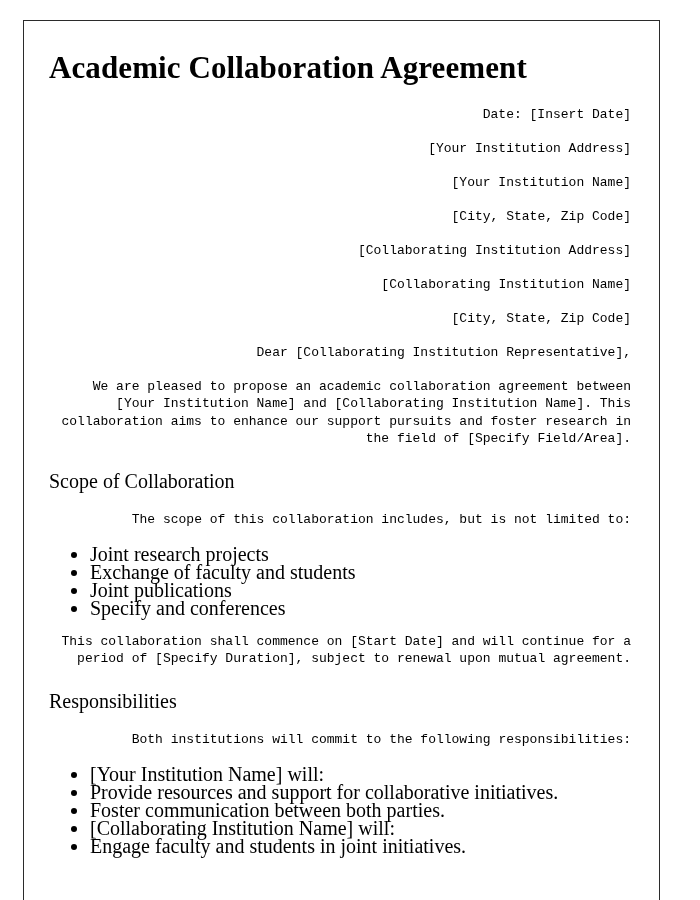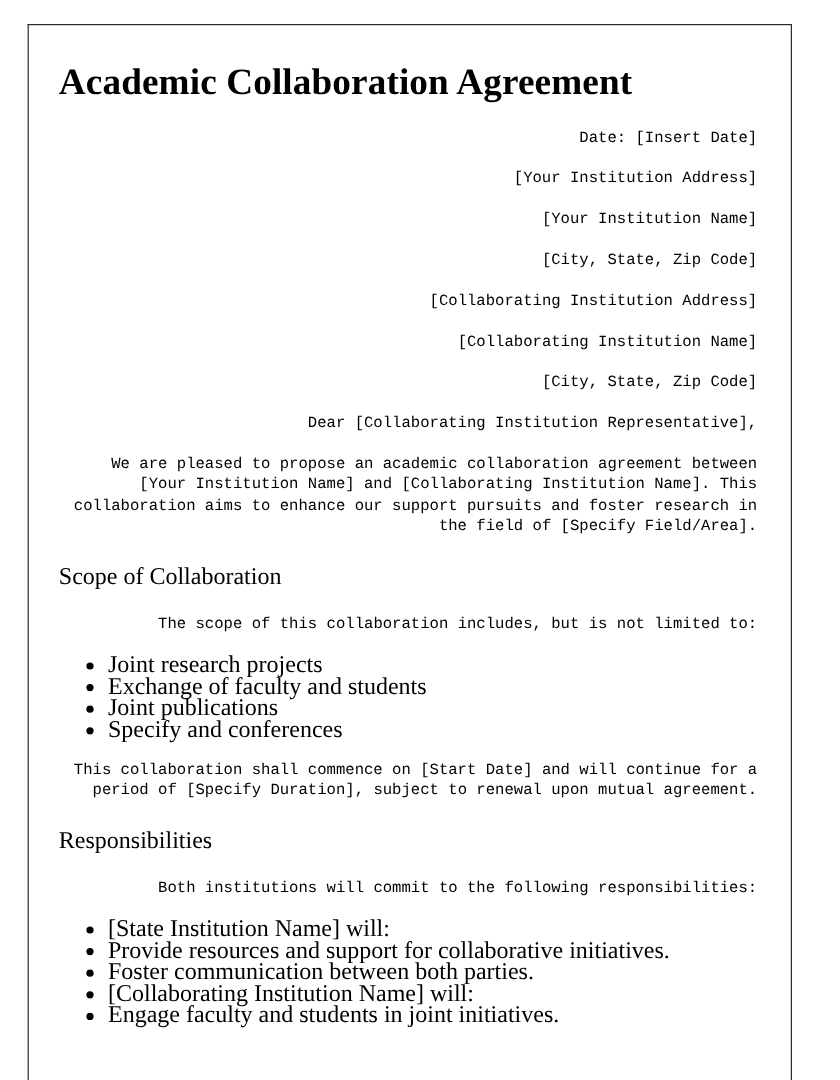--- a/index.html
+++ b/index.html
@@ -101,21 +101,21 @@
       <li>Exchange of faculty and students</li>
       <li>Joint publications</li>
       <li>Specify and conferences</li>
     </ul>
 
     <p class="para">This collaboration shall commence on [Start Date] and will continue for a period of [Specify Duration], subject to renewal upon mutual agreement.</p>
 
     <h2 class="section-heading">Responsibilities</h2>
     <p class="para">Both institutions will commit to the following responsibilities:</p>
     <ul class="bullet-list">
-      <li>[State Institution Name] will:</li>
+      <li>[Your Institution Name] will:</li>
       <li>Provide resources and support for collaborative initiatives.</li>
       <li>Foster communication between both parties.</li>
       <li>[Collaborating Institution Name] will:</li>
       <li>Engage faculty and students in joint initiatives.</li>
     </ul>
 
   </div>
 </div>
 
 </body></html>

